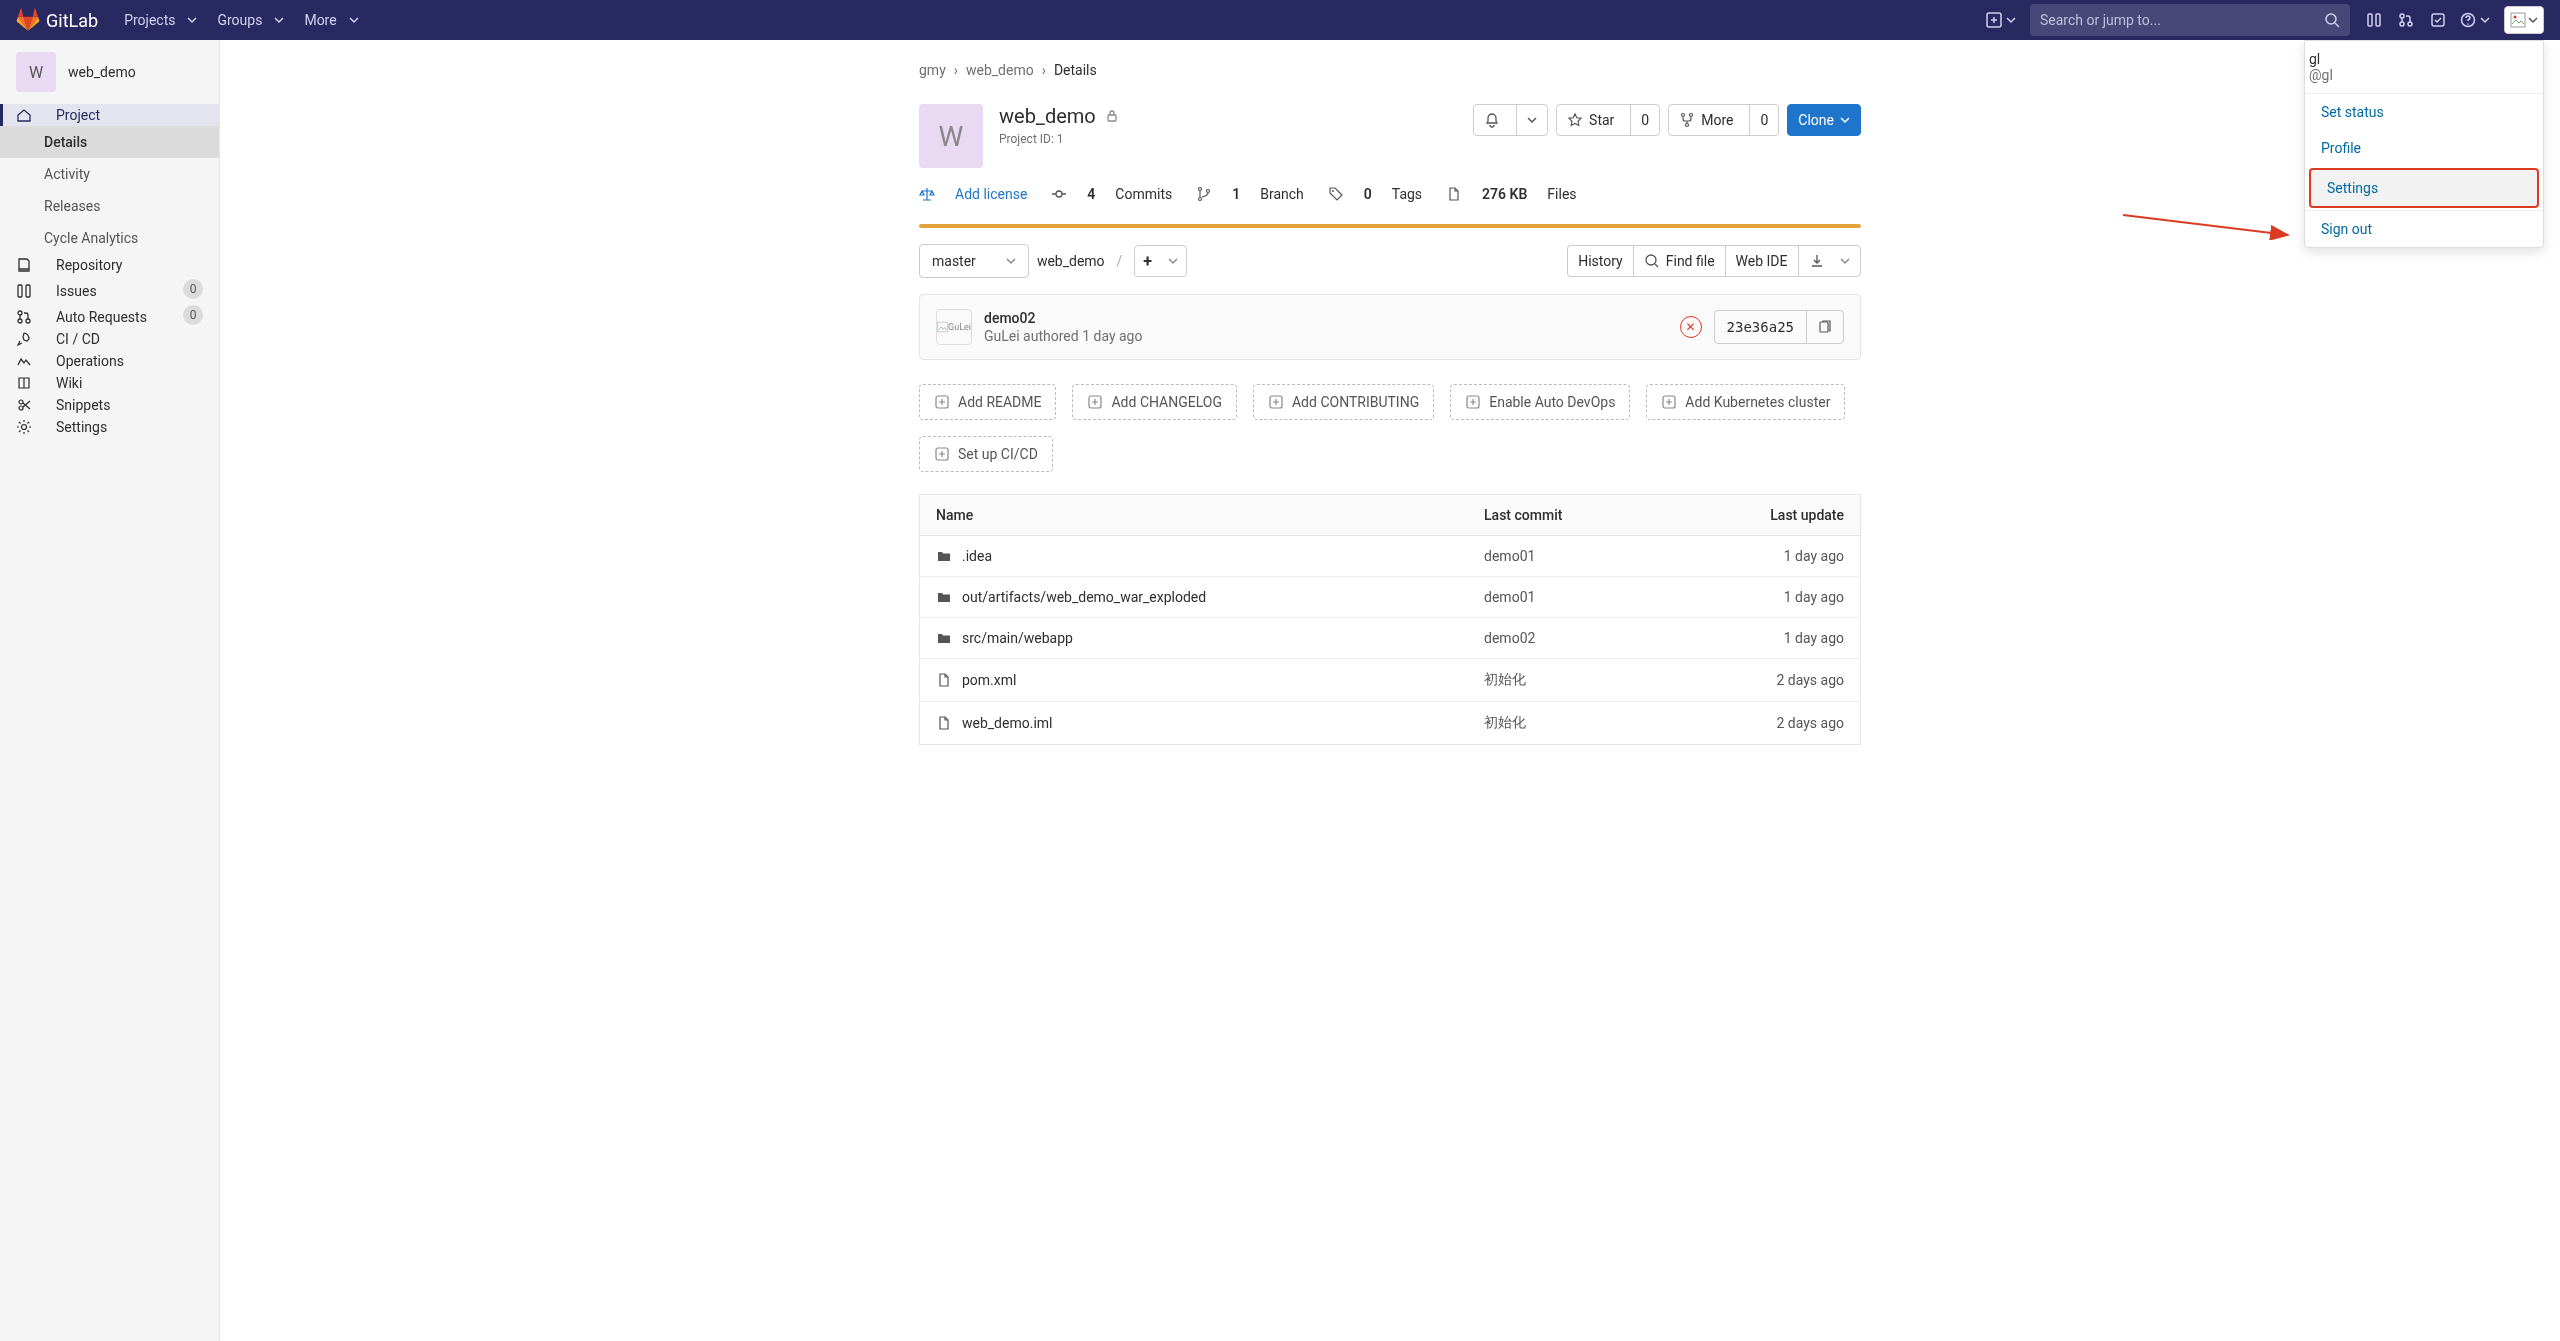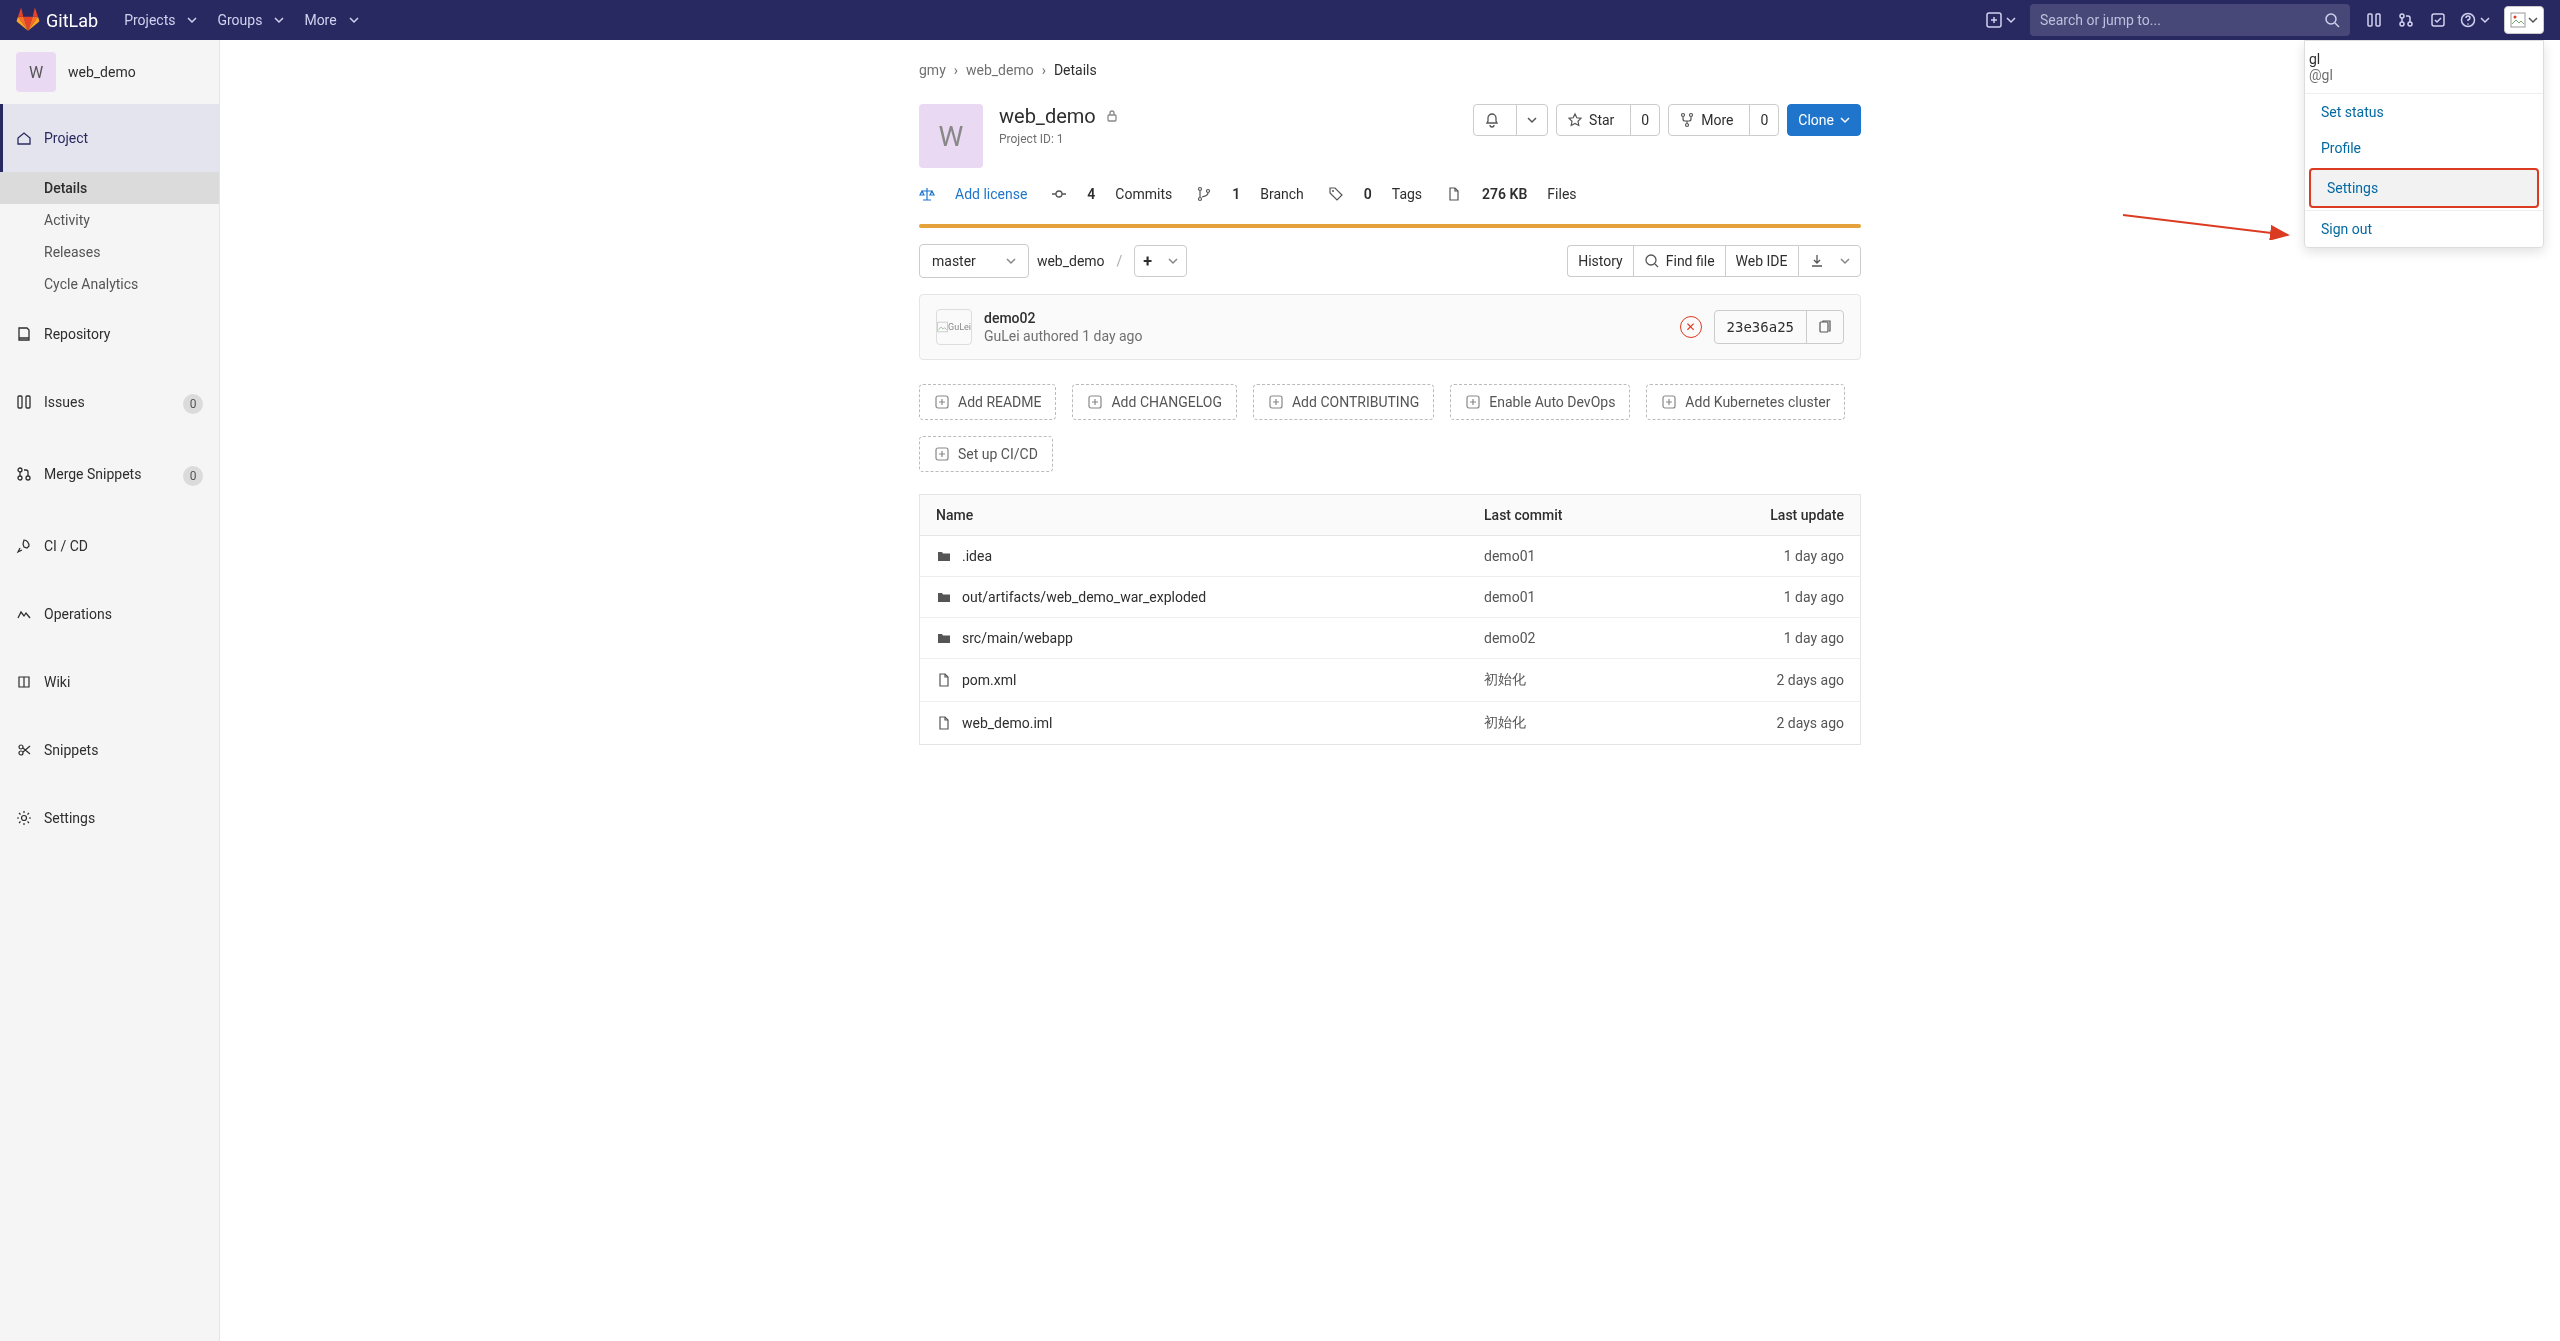--- a/index.html
+++ b/index.html
@@ -13,21 +13,21 @@
 .top-icon-btn{height:32px;min-width:32px;display:flex;align-items:center;justify-content:center;color:#d1d1f0;cursor:pointer;border-radius:4px;gap:4px;padding:0 6px}
 .search-box{background:rgba(255,255,255,.15);border-radius:4px;height:32px;width:320px;display:flex;align-items:center;padding:0 10px;margin:0 8px;color:#d1d1f0}
 .search-box input{background:transparent;border:none;outline:none;flex:1;color:#fff;font-size:14px}
 .search-box input::placeholder{color:#bfbfde}
 .avatar-btn{background:#fff;border-radius:4px;height:28px;width:40px;display:flex;align-items:center;justify-content:center;gap:2px;margin-left:8px;cursor:pointer;border:1px solid #ccc}
 .avatar-btn svg.chev{width:10px}
 .layout{display:flex;height:calc(100vh - 40px)}
 .sidebar{width:220px;background:#f5f5f5;border-right:1px solid #e5e5e5;display:flex;flex-direction:column}
 .proj-head{display:flex;align-items:center;gap:12px;padding:12px 16px}
 .proj-avatar{width:40px;height:40px;background:#e9d9f2;color:#555;display:flex;align-items:center;justify-content:center;border-radius:4px;font-size:16px}
-.side-item{display:flex;align-items:flex-start;gap:12px;padding:26px 16px;cursor:pointer;color:#2e2e2e}
+.side-item{display:flex;align-items:flex-end;gap:24px;padding:3px 16px;cursor:pointer;color:#2e2e2e}
 .side-item.active{background:#e4e4ee;color:#292961;box-shadow:inset 3px 0 0 #292961}
 .side-item .ico{width:16px;height:16px;display:flex;align-items:center;justify-content:center}
 .side-sub{padding:8px 16px 8px 44px;cursor:pointer;color:#555}
 .side-sub.active{background:#dbdbdb;font-weight:500;color:#2e2e2e}
 .badge-count{margin-left:auto;background:#dbdbdb;color:#555;border-radius:10px;min-width:20px;height:20px;display:flex;align-items:center;justify-content:center;font-size:12px;padding:0 6px}
 .main{flex:1;overflow:auto;position:relative}
 .content{max-width:990px;margin:0 auto;padding:16px 24px 60px}
 .crumbs{color:#707070;font-size:14px;padding:6px 0 16px;display:flex;gap:8px;align-items:center}
 .crumbs a{color:#707070;text-decoration:none}
 .crumbs .cur{color:#2e2e2e}
@@ -214,21 +214,21 @@
         </div>
         <div class="side-item">
           <span class="ico">
             <svg class="ico16" viewBox="0 0 16 16">
               <circle cx="4" cy="4" r="2" fill="none" stroke="currentColor" stroke-width="1.3"></circle>
               <circle cx="4" cy="12" r="2" fill="none" stroke="currentColor" stroke-width="1.3"></circle>
               <circle cx="12" cy="12" r="2" fill="none" stroke="currentColor" stroke-width="1.3"></circle>
               <path d="M4 6v4M12 10V6c0-1-1-2-2-2H8" fill="none" stroke="currentColor" stroke-width="1.3"></path>
             </svg>
           </span>
-          <span>Merge Snippets</span>
+          <span>Auto Requests</span>
           <span class="badge-count">0</span>
         </div>
         <div class="side-item">
           <span class="ico">
             <svg class="ico16" viewBox="0 0 16 16">
               <path d="M8 2c3 0 5 3 5 6l-2 2-3-1-1-3 1-4zM4 10l-2 4 4-2" fill="none" stroke="currentColor" stroke-width="1.2"></path>
             </svg>
           </span>
           <span>CI / CD</span>
         </div>

